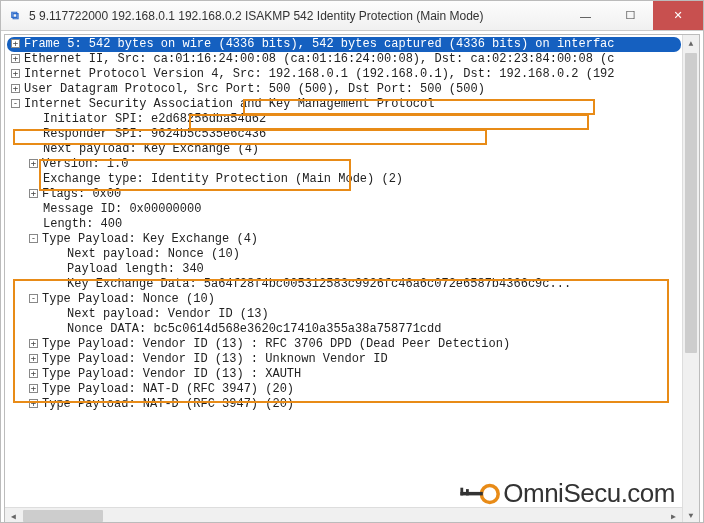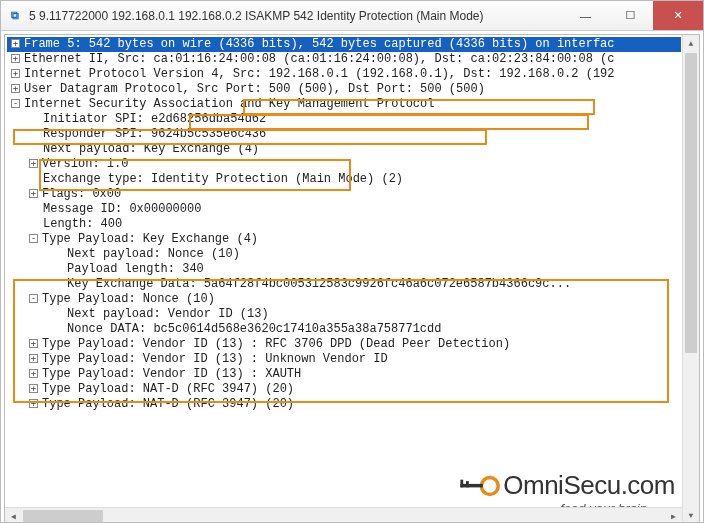--- a/index.html
+++ b/index.html
@@ -46,20 +46,21 @@
     margin: 3px;
     background: #fff;
   }
   .line {
     white-space: nowrap;
     padding: 0 4px;
     line-height: 15px;
     height: 15px;
     color: #222;
     position: relative;
+    border-radius: 7px;
   }
   .line.selected { background: #1560c0; color: #fff; }
   .toggle {
     display: inline-block;
     width: 9px; height: 9px;
     border: 1px solid #888;
     text-align: center;
     line-height: 7px;
     font-size: 9px;
     font-family: monospace;
@@ -71,21 +72,21 @@
   .indent-1 { padding-left: 36px; }
   .indent-2 { padding-left: 60px; }
   .box-orange {
     border: 2px solid #e88b17;
     position: absolute;
     pointer-events: none;
   }
   .logo {
     position: absolute;
     right: 24px;
-    bottom: 8px;
+    bottom: 0;
     font-family: 'Segoe UI', Arial, sans-serif;
     text-align: right;
   }
   .logo .brand {
     font-size: 26px;
     color: #333;
     letter-spacing: -0.5px;
     display: flex;
     align-items: center;
     justify-content: flex-end;

